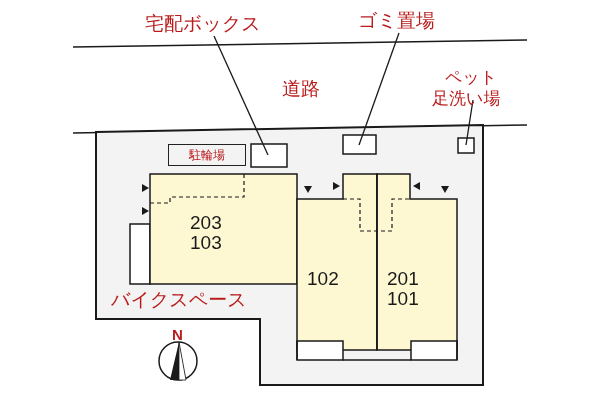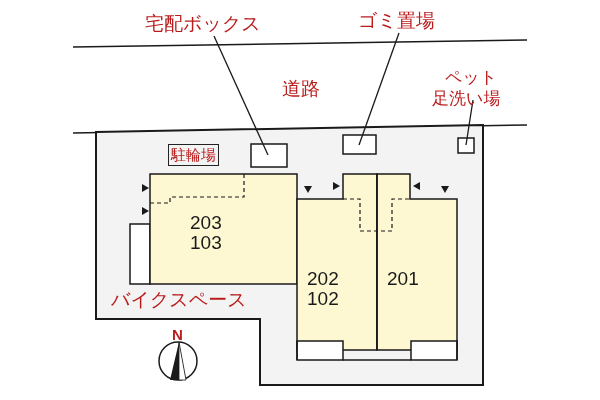--- a/index.html
+++ b/index.html
@@ -4,21 +4,21 @@
 <style>
   html, body { margin: 0; padding: 0; background: #ffffff; }
   body { width: 600px; height: 400px; position: relative; overflow: hidden;
          font-family: "DejaVu Sans", sans-serif; color: #1a1a1a; }
   svg { position: absolute; left: 0; top: 0; }
   .lbl { position: absolute; white-space: nowrap; line-height: 1; color: #b91c1c; }
   .big { font-size: 19px; }
   .mid { font-size: 17px; margin-top: 12px; }
   .unit { position: absolute; text-align: left; font-family: "Liberation Sans", sans-serif;
           font-size: 19px; line-height: 20px; color: #1a1a1a; }
-  .boxed { border: 1.5px solid #222; padding: 0 2px; background: #f3f3f3; font-size: 15px; line-height: 20px; }
+  .boxed { border: 1.5px solid #222; padding: 0 20px; background: #f3f3f3; font-size: 12px; line-height: 20px; }
   .north { font-family: "Liberation Sans", sans-serif; font-weight: bold; font-size: 15px; }
 </style>
 </head>
 <body>
 
 <svg width="600" height="400" viewBox="0 0 600 400">
 
   <line x1="73" y1="47" x2="527" y2="40" stroke="#1a1a1a" stroke-width="1.5"></line>
   <line x1="73" y1="133" x2="527" y2="125" stroke="#1a1a1a" stroke-width="1.5"></line>
 
@@ -70,18 +70,18 @@
 <div class="lbl mid" style="left:432px; top:78px;">足洗い場</div>
 <div class="lbl boxed" style="left:168px; top:144px;">駐輪場</div>
 <div class="lbl big" style="left:104px; top:290px;margin-left:7px;">バイクスペース</div>
 <div class="lbl north" style="left:172px; top:327px;">N</div>
 
 <div class="unit" style="left:190px; top:213px; width:60px;">
   <div>203</div>
   <div>103</div>
 </div>
 <div class="unit" style="left:307px; top:269px; width:60px;">
-  <div>202</div>
   <div>102</div>
 </div>
 <div class="unit" style="left:387px; top:269px; width:60px;">
   <div>201</div>
+  <div>101</div>
 </div>
 
 </body></html>

